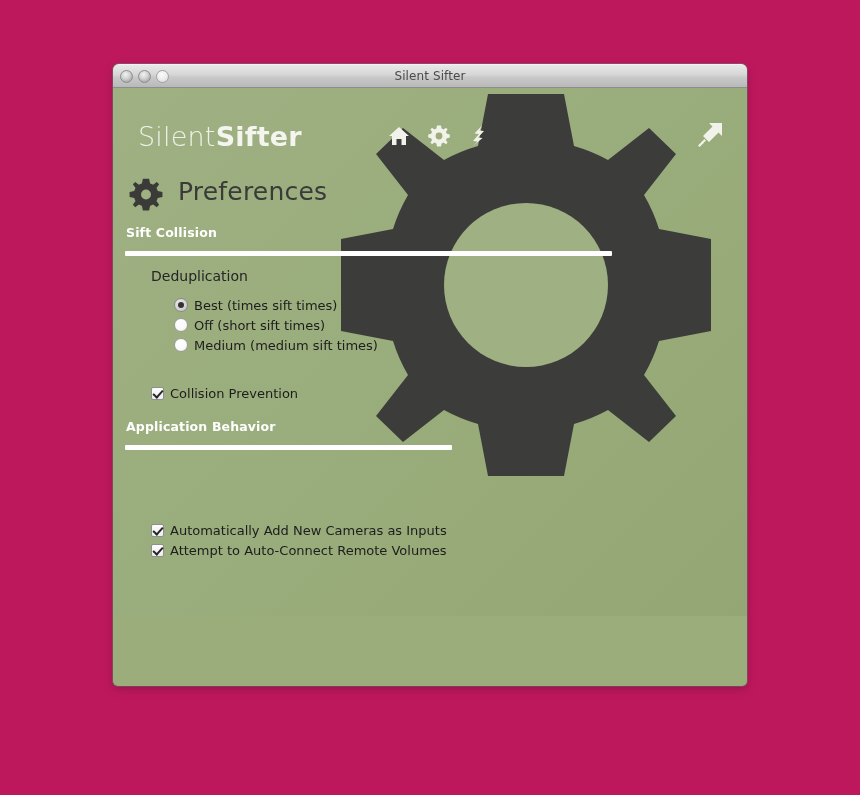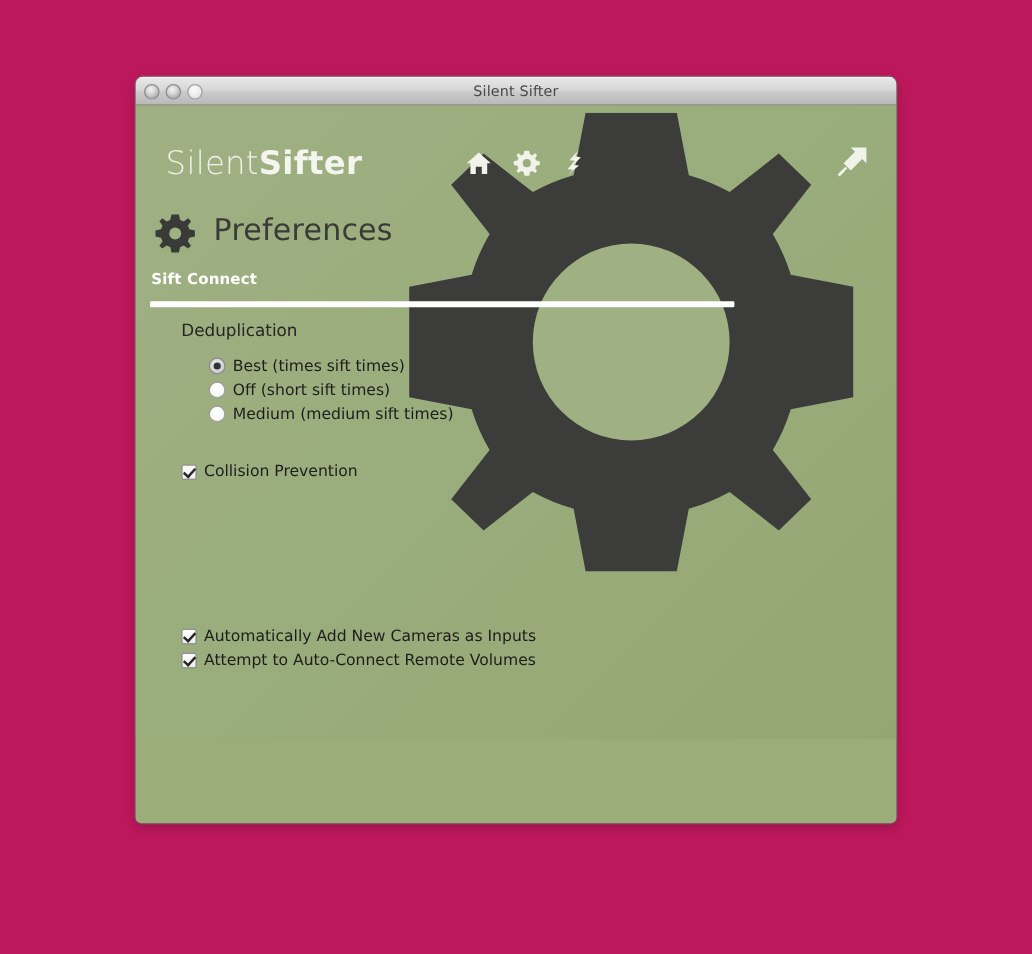--- a/index.html
+++ b/index.html
@@ -325,21 +325,21 @@
 
       <div class="page-title-row">
         <svg class="page-title-gear" viewBox="0 0 24 24">
           <path d="M12 1.2 L14.2 1.2 L14.9 4.5 A8.4 8.4 0 0 1 17 5.4 L19.6 3.5 L21.3 5.2 L19.4 7.8 A8.4 8.4 0 0 1 20.3 9.9 L23.6 10.6 L23.6 14.2 L20.3 14.9 A8.4 8.4 0 0 1 19.4 17 L21.3 19.6 L19.6 21.3 L17 19.4 A8.4 8.4 0 0 1 14.9 20.3 L14.2 23.6 L9.8 23.6 L9.1 20.3 A8.4 8.4 0 0 1 7 19.4 L4.4 21.3 L2.7 19.6 L4.6 17 A8.4 8.4 0 0 1 3.7 14.9 L0.4 14.2 L0.4 10.6 L3.7 9.9 A8.4 8.4 0 0 1 4.6 7.8 L2.7 5.2 L4.4 3.5 L7 5.4 A8.4 8.4 0 0 1 9.1 4.5 L9.8 1.2 Z" fill="#3a3a38"></path>
           <circle cx="12" cy="12.4" r="3.5" fill="#9fb082"></circle>
         </svg>
         <span class="page-title">Preferences</span>
       </div>
 
       <div class="section sect-sift">
-        <div class="section-title">Sift Connect</div>
+        <div class="section-title">Sift Collision</div>
         <div class="rule"></div>
       </div>
 
       <div class="group-label lbl-dedup">Deduplication</div>
 
       <div class="option-list opts-radio">
         <div class="option-row">
           <span class="radio checked"></span>
           <span class="option-label">Best (times sift times)</span>
         </div>
@@ -351,20 +351,24 @@
           <span class="radio"></span>
           <span class="option-label">Medium (medium sift times)</span>
         </div>
       </div>
 
       <div class="option-row chk-collision">
         <span class="checkbox checked"></span>
         <span class="option-label">Collision Prevention</span>
       </div>
 
+      <div class="section sect-app">
+        <div class="section-title">Application Behavior</div>
+        <div class="rule"></div>
+      </div>
 
       <div class="option-list opts-app">
         <div class="option-row">
           <span class="checkbox checked"></span>
           <span class="option-label">Automatically Add New Cameras as Inputs</span>
         </div>
         <div class="option-row">
           <span class="checkbox checked"></span>
           <span class="option-label">Attempt to Auto-Connect Remote Volumes</span>
         </div>

